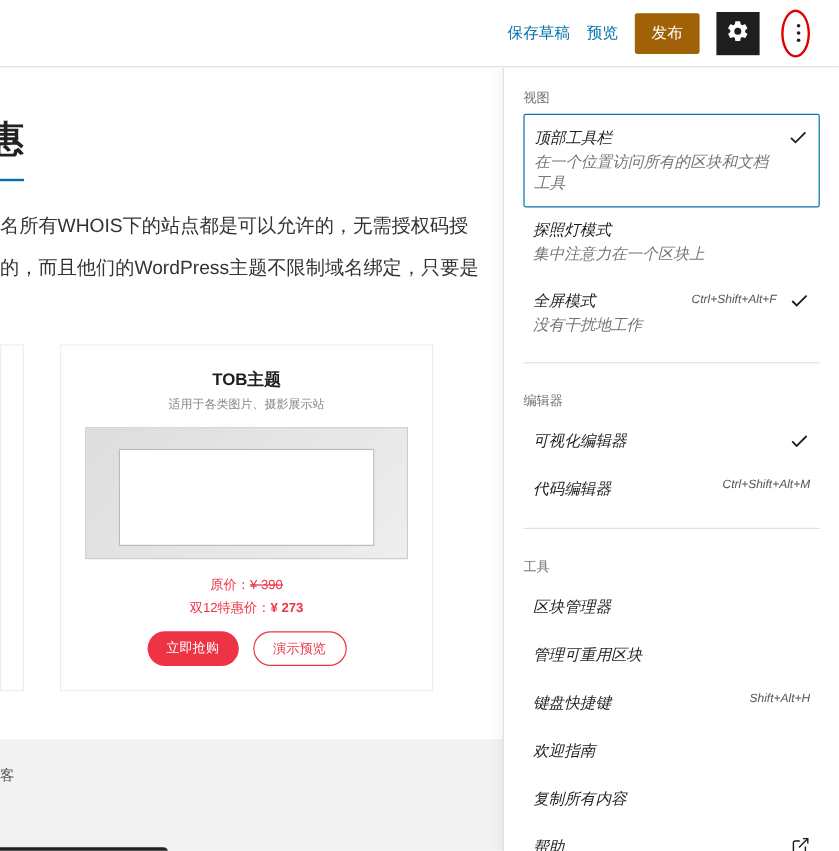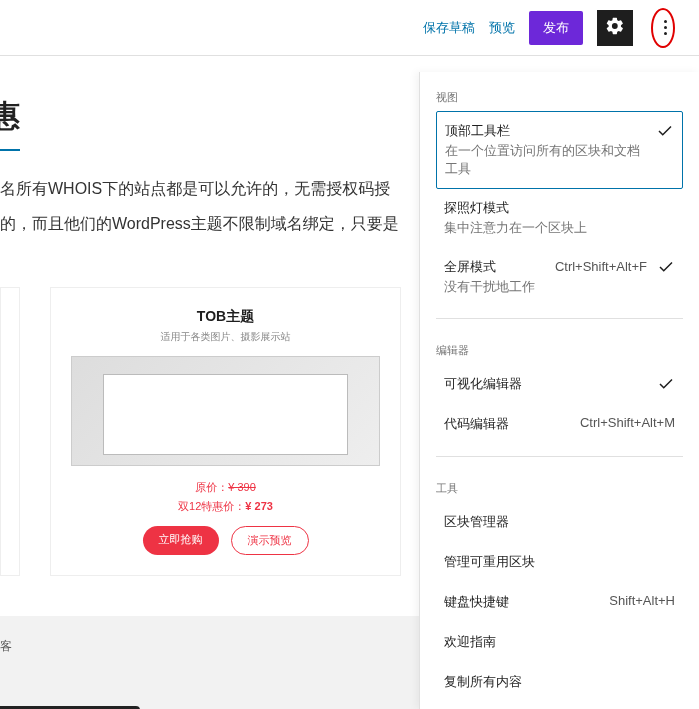--- a/index.html
+++ b/index.html
@@ -26,21 +26,21 @@
     position: relative;
     z-index: 20;
     background: #fff;
   }
   .link-btn {
     color: #0073aa;
     font-size: 13px;
     cursor: pointer;
   }
   .publish-btn {
-    background: #6d28d9;
+    background: #a16207;
     color: #fff;
     padding: 8px 14px;
     font-size: 13px;
     cursor: pointer;
     border-radius: 2px;
   }
   .icon-btn {
     width: 36px;
     height: 36px;
     display: flex;
@@ -106,21 +106,21 @@
     margin-bottom: 8px;
   }
   .product-area {
     margin-top: 50px;
     display: flex;
     gap: 30px;
   }
   .product-card {
     background: #fff;
     border: 1px solid #eee;
-    width: 351px;
+    width: 311px;
     text-align: center;
     padding-bottom: 20px;
   }
   .product-card.left { width: 20px; border-right:1px solid #eee; }
   .prod-title {
     font-size: 14px;
     font-weight: 700;
     padding-top: 20px;
   }
   .prod-sub {
@@ -183,21 +183,21 @@
     bottom:-30px;
     width:180px;
     height:120px;
     background: linear-gradient(#222,#444);
     border-radius: 4px 4px 0 0;
   }
 
   
   .options-panel {
     position: absolute;
-    top: 72px;
+    top: 56px;
     right: 0;
     width: 280px;
     bottom: 0;
     background: #fff;
     border-left: 1px solid #e0e0e0;
     z-index: 10;
     overflow-y: auto;
     box-shadow: -3px 0 8px rgba(0,0,0,0.05);
   }
   .panel-section {
@@ -209,20 +209,21 @@
     padding: 8px 0 6px;
   }
   .panel-item {
     padding: 10px 8px;
     cursor: pointer;
     position: relative;
     display: flex;
     align-items: flex-start;
     justify-content: flex-end;
     gap: 8px;
+    font-style: italic;
   }
   .panel-item.selected {
     border: 1.5px solid #0073aa;
     border-radius: 2px;
   }
   .item-main {
     flex: 1;
   }
   .item-title {
     font-size: 13px;
@@ -234,21 +235,21 @@
     margin-top: 2px;
     line-height: 1.4;
   }
   .item-right {
     display: flex;
     align-items: center;
     gap: 10px;
     flex-shrink: 0;
   }
   .shortcut {
-    font-size: 13px;
+    font-size: 10px;
     color: #555;
   }
   .check-icon svg { display:block; }
   .divider {
     height: 1px;
     background: #e0e0e0;
     margin: 6px 16px;
   }
   .panel-item.simple { padding: 11px 8px; gap: 38px; }
   .ext-icon { display:flex; }

